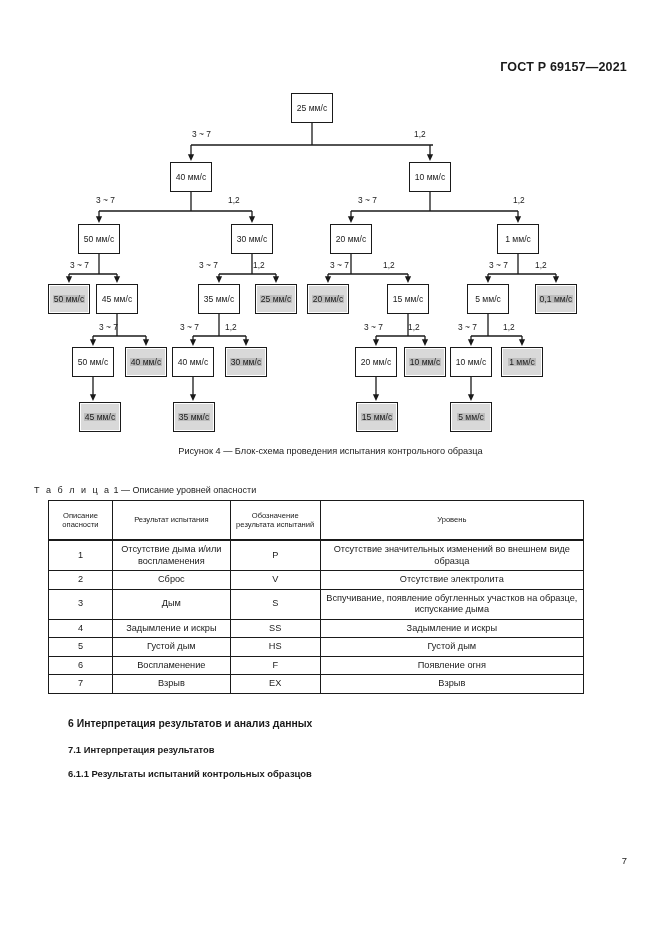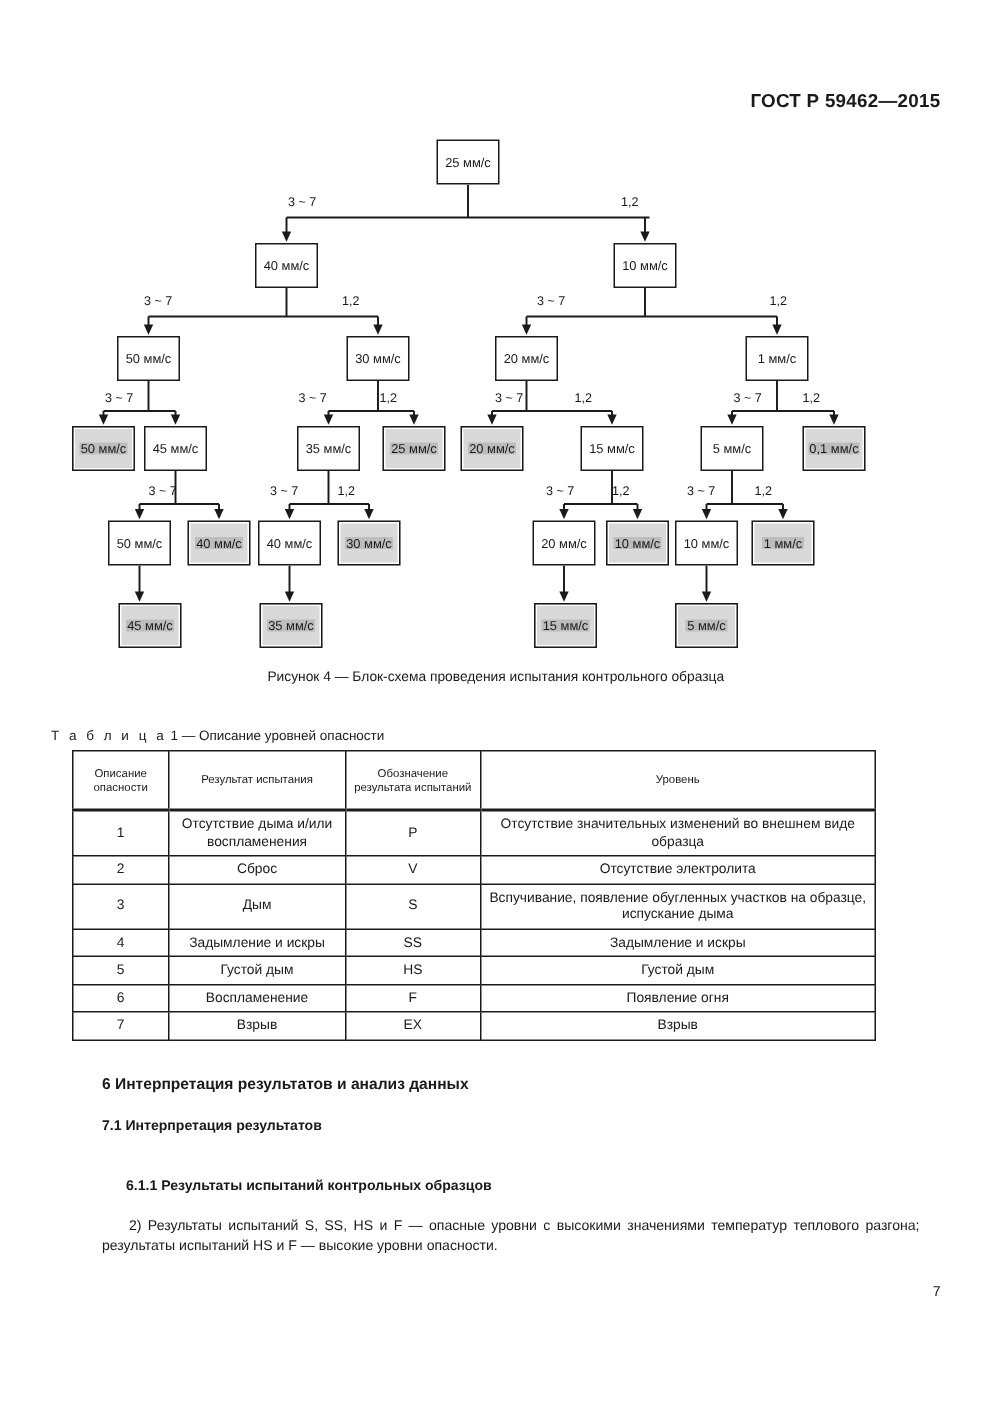--- a/index.html
+++ b/index.html
@@ -32,28 +32,28 @@
   table.haz thead th{font-size:7.6px;height:32px;}
   table.haz tbody td{font-size:9.2px;}
   table.haz thead tr th{border-bottom:2.2px solid #1a1a1a;}
   table.haz col.c1{width:64px;} table.haz col.c2{width:118px;}
   table.haz col.c3{width:90px;} table.haz col.c4{width:264px;}
 
   
   .sec{position:absolute;left:0;width:661px;}
   h2.h-sec{font-size:10.4px;font-weight:bold;margin:0;}
   h3.h-sub{font-size:9.4px;font-weight:bold;margin:0;}
-  h4.h-subsub{font-size:9.4px;font-weight:bold;margin:16px;}
+  h4.h-subsub{font-size:9.4px;font-weight:bold;margin:0;}
   p.body{font-size:9.4px;margin:0;line-height:1.35;text-align:justify;}
   .pagenum{position:absolute;right:34px;top:855px;font-size:9.4px;}
 </style>
 </head>
 <body>
 
-<div class="doc-header">ГОСТ Р 59462—2015</div>
+<div class="doc-header">ГОСТ Р 69157—2021</div>
 
 <div id="flow">
   <svg width="661" height="450">
     <defs>
       <marker id="arr" markerWidth="7" markerHeight="7" refX="3.2" refY="3" orient="auto">
         <path d="M0.4,0.6 L5.6,3 L0.4,5.4 z" fill="#1a1a1a"></path>
       </marker>
     </defs>
     <g stroke="#1a1a1a" stroke-width="1.3" fill="none">
 
@@ -293,16 +293,15 @@
 </table>
 
 <div class="sec" style="top:718px;left:68px;width:560px;">
   <h2 class="h-sec">6 Интерпретация результатов и анализ данных</h2>
 </div>
 <div class="sec" style="top:744px;left:68px;width:560px;">
   <h3 class="h-sub">7.1 Интерпретация результатов</h3>
 </div>
 <div class="sec" style="top:768px;left:68px;width:545px;">
   <h4 class="h-subsub">6.1.1 Результаты испытаний контрольных образцов</h4>
-  <p class="body" style="text-indent:18px;margin-top:1px;">2) Результаты испытаний S, SS, HS и F — опасные уровни с высокими значениями температур теплового разгона; результаты испытаний HS и F — высокие уровни опасности.</p>
 </div>
 
 <div class="pagenum">7</div>
 
 </body></html>

